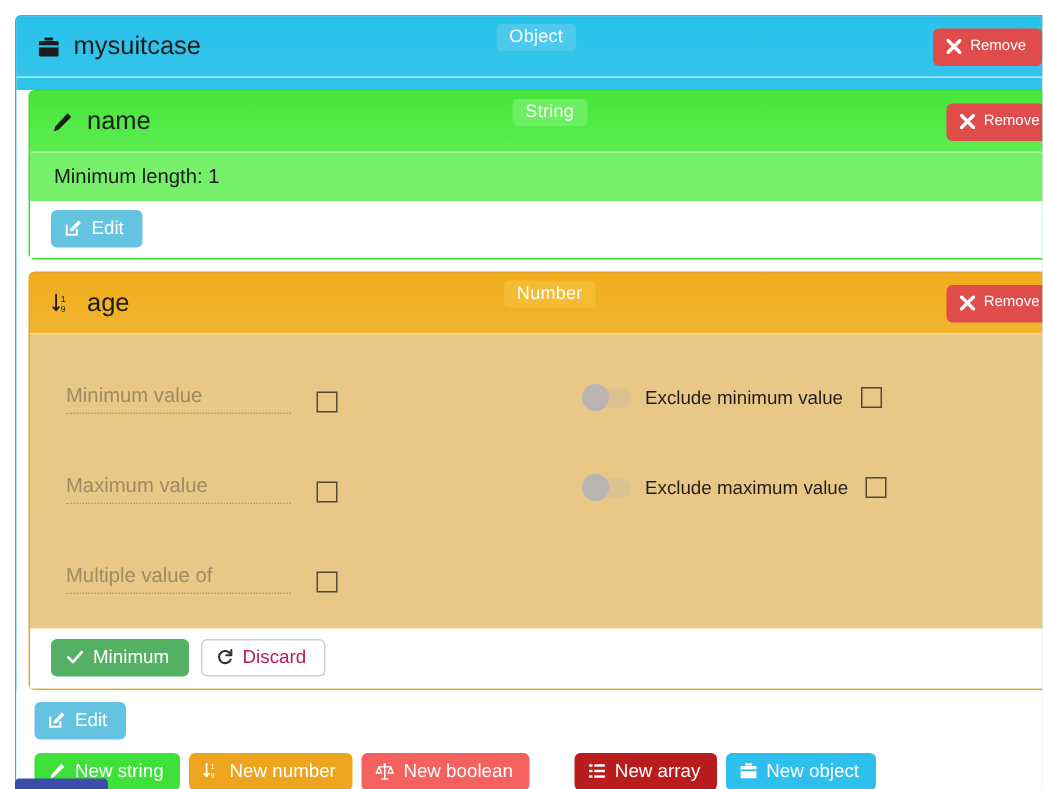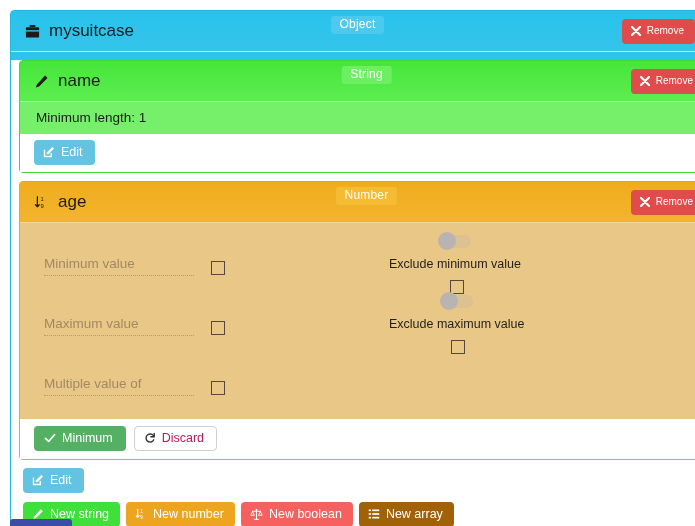--- a/index.html
+++ b/index.html
@@ -185,21 +185,20 @@
     display: inline-block;
     box-sizing: border-box;
     margin-left: 17px;
     margin-bottom: 1px;
     cursor: pointer;
   }
   .field-right {
     display: flex;
     align-items: center;
     gap: 9px;
-    flex-direction: column;
   }
   .toggle {
     width: 32px;
     height: 13px;
     border-radius: 7px;
     background: #dcc191;
     position: relative;
     cursor: pointer;
   }
   .toggle::after {
@@ -234,21 +233,21 @@
   }
   .new-row {
     display: flex;
     gap: 6px;
     margin-top: 9px;
   }
   .btn-new { padding: 5px 11px 6px 9px; font-size: 12.5px; }
   .btn-new-string  { background: #3fe03a; }
   .btn-new-number  { background: #eda520; }
   .btn-new-boolean { background: #f4615f; }
-  .btn-new-array   { background: #a16207; }
+  .btn-new-array   { background: #b91c1c; margin-left: 24px; }
   .btn-new-object  { background: #2ec0ec; }
 
   
   .bottom-peek {
     position: absolute;
     left: 10px;
     top: 519px;
     width: 62px;
     height: 7px;
     background: #3b4da8;
@@ -461,20 +460,30 @@
                 <rect x="1" y="6.9" width="3" height="2.2" fill="#ffffff"></rect>
                 <rect x="1" y="11.8" width="3" height="2.2" fill="#ffffff"></rect>
                 <rect x="5.6" y="2" width="9.4" height="2.2" fill="#ffffff"></rect>
                 <rect x="5.6" y="6.9" width="9.4" height="2.2" fill="#ffffff"></rect>
                 <rect x="5.6" y="11.8" width="9.4" height="2.2" fill="#ffffff"></rect>
               </svg>
             </span>
             <span>New array</span>
           </button>
 
+          <button class="btn btn-new btn-new-object">
+            <span>
+              <svg class="icon-svg" width="12" height="12" viewBox="0 0 16 16" aria-hidden="true">
+                <rect x="1" y="3.5" width="14" height="11" rx="1" fill="#ffffff"></rect>
+                <rect x="5" y="1" width="6" height="2.2" rx="0.6" fill="#ffffff"></rect>
+                <rect x="1" y="6.6" width="14" height="1.6" fill="#2ec0ec"></rect>
+              </svg>
+            </span>
+            <span>New object</span>
+          </button>
 
         </div>
       </div>
 
     </div>
   </div>
 
   <div class="bottom-peek"></div>
 
 </div>

